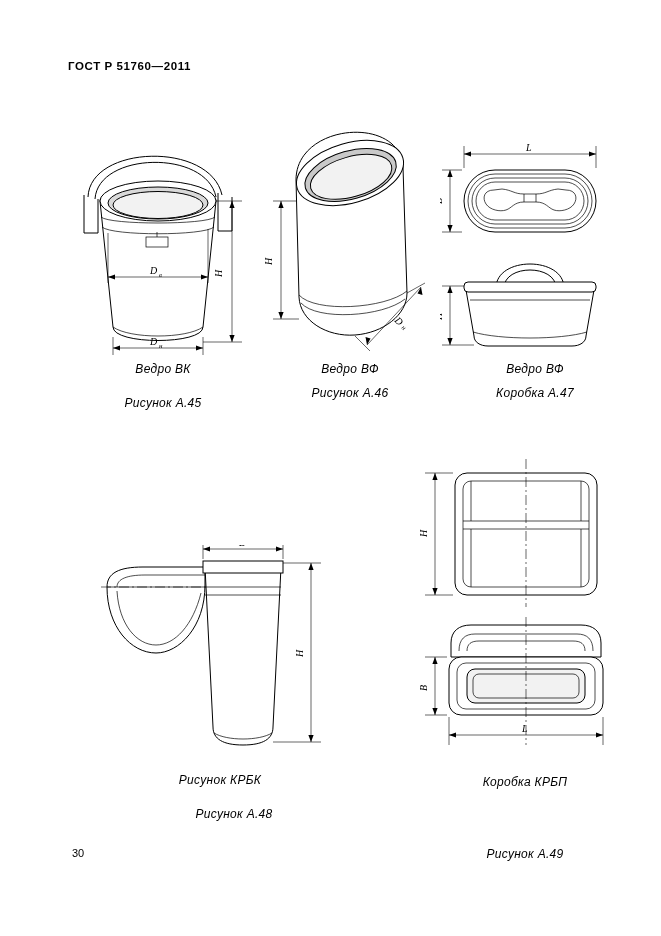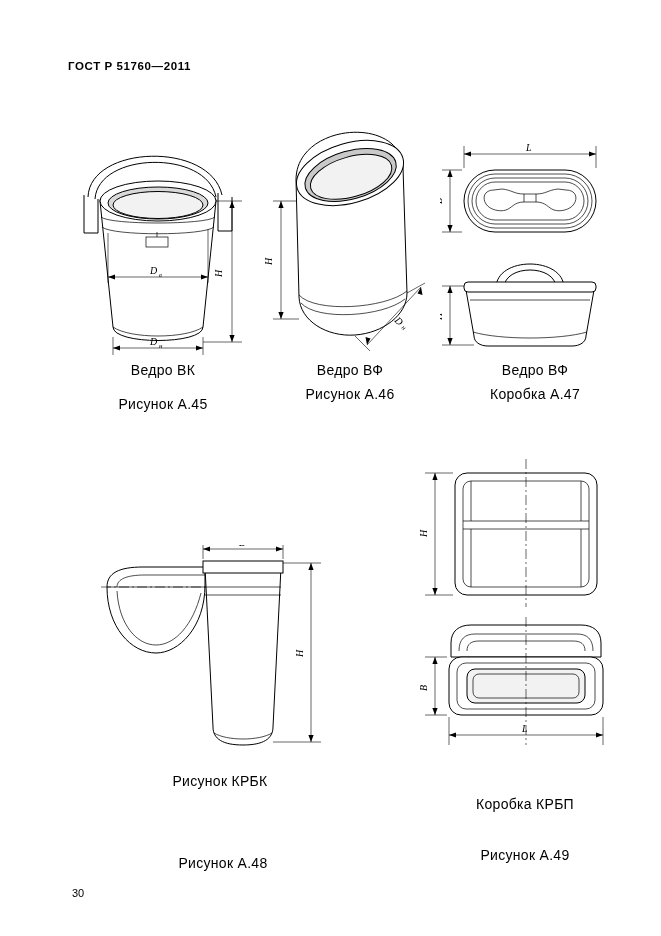--- a/index.html
+++ b/index.html
@@ -29,28 +29,28 @@
     font-size: 11.5px;
     font-weight: bold;
     letter-spacing: 0.6px;
     white-space: nowrap;
   }
   .page-number {
     position: absolute;
     left: 72px;
     top: 847px;
     font-size: 11px;
-    margin-top: 40px;
   }
   .caption {
     position: absolute;
-    font-size: 14px;
+    font-size: 12px;
     text-align: center;
     white-space: nowrap;
     letter-spacing: 0.3px;
+    font-style: italic;
   }
   .fig-svg {
     position: absolute;
   }
   svg { display: block; }
   .ln { fill: none; stroke: #000; stroke-width: 1; }
   .ln-thin { fill: none; stroke: #000; stroke-width: 0.7; }
   .ln-dim { fill: none; stroke: #000; stroke-width: 0.6; }
   .ln-center { fill: none; stroke: #000; stroke-width: 0.6; stroke-dasharray: 10 3 2 3; }
   .fillw { fill: #ffffff; stroke: #000; stroke-width: 1; }
@@ -232,21 +232,21 @@
 
       <line class="ln-dim" x1="188" y1="18" x2="226" y2="18"></line>
       <line class="ln-dim" x1="178" y1="197" x2="226" y2="197"></line>
       <line class="ln-dim" x1="216" y1="18" x2="216" y2="197"></line>
       <path d="M216,18 l-2.6,7 l5.2,0 z" fill="#000"></path>
       <path d="M216,197 l-2.6,-7 l5.2,0 z" fill="#000"></path>
       <text class="dimtext" x="208" y="112" transform="rotate(-90 208,112)">H</text>
     </svg>
   </div>
   <div class="caption" style="left:135px; top:773px; width:170px;">Рисунок КРБК</div>
-  <div class="caption" style="left:138px; top:807px; width:170px;margin-top:48px;">Рисунок А.48</div>
+  <div class="caption" style="left:149px; top:807px; width:170px;">Рисунок А.48</div>
 
   <div class="fig-svg" style="left:415px; top:455px;">
     <svg width="200" height="300" viewBox="0 0 200 300">
 
       <rect class="fillw" x="40" y="18" width="142" height="122" rx="12"></rect>
       <rect class="ln-thin" x="48" y="26" width="126" height="106" rx="8" fill="none"></rect>
       <path class="ln-thin" d="M48,66 L174,66"></path>
       <path class="ln-thin" d="M48,74 L174,74"></path>
       <path class="ln-thin" d="M56,26 L56,66"></path>
       <path class="ln-thin" d="M166,26 L166,66"></path>
@@ -280,18 +280,18 @@
       <text class="dimtext" x="12" y="236" transform="rotate(-90 12,236)">B</text>
 
       <line class="ln-dim" x1="34" y1="262" x2="34" y2="290"></line>
       <line class="ln-dim" x1="188" y1="262" x2="188" y2="290"></line>
       <line class="ln-dim" x1="34" y1="280" x2="188" y2="280"></line>
       <path d="M34,280 l7,-2.6 l0,5.2 z" fill="#000"></path>
       <path d="M188,280 l-7,-2.6 l0,5.2 z" fill="#000"></path>
       <text class="dimtext" x="107" y="277">L</text>
     </svg>
   </div>
-  <div class="caption" style="left:440px; top:796px; width:170px;">Коробка КРБП</div>
+  <div class="caption" style="left:440px; top:775px; width:170px;">Коробка КРБП</div>
   <div class="caption" style="left:440px; top:807px; width:170px;margin-top:40px;">Рисунок А.49</div>
 
   <div class="page-number">30</div>
 
 </div>
 
 </body></html>

